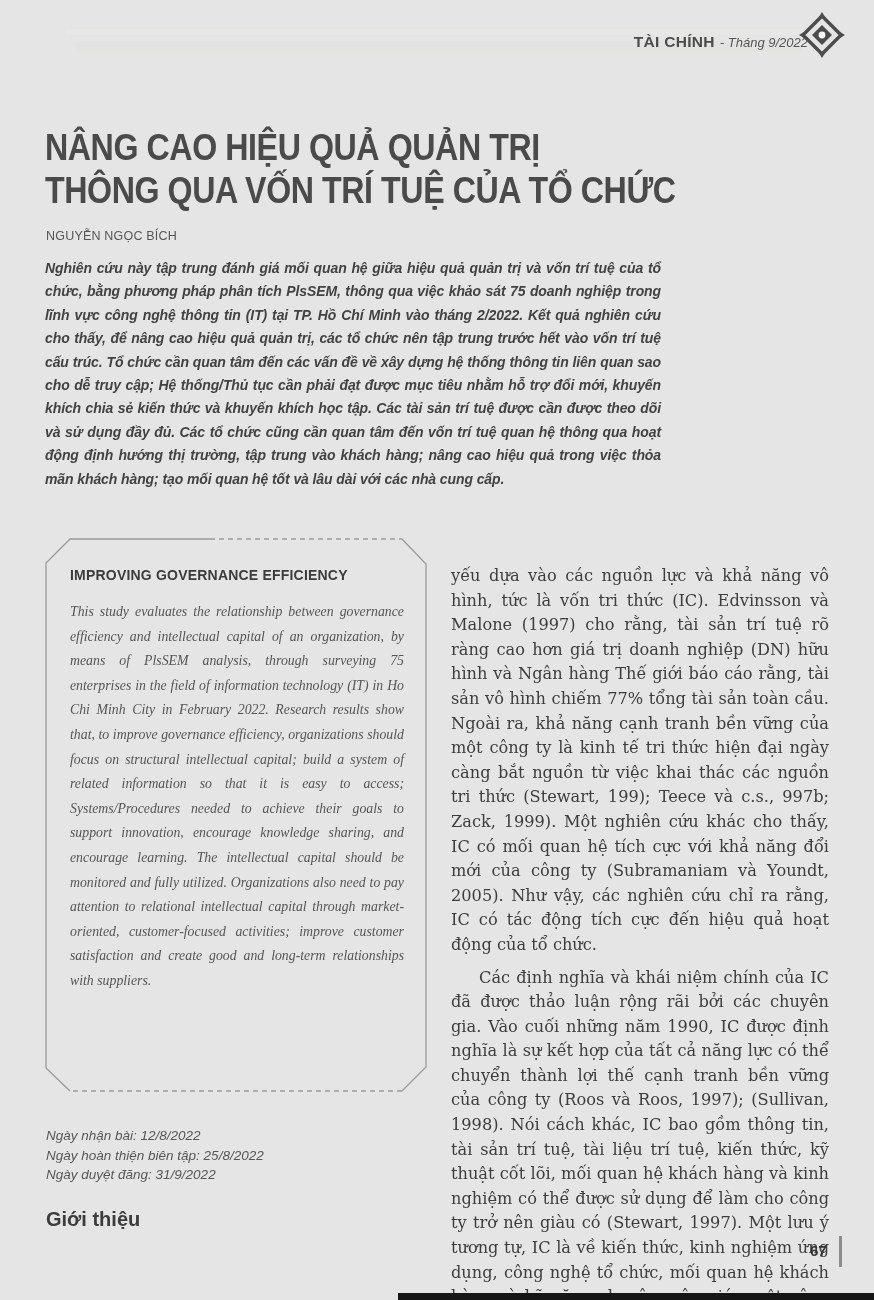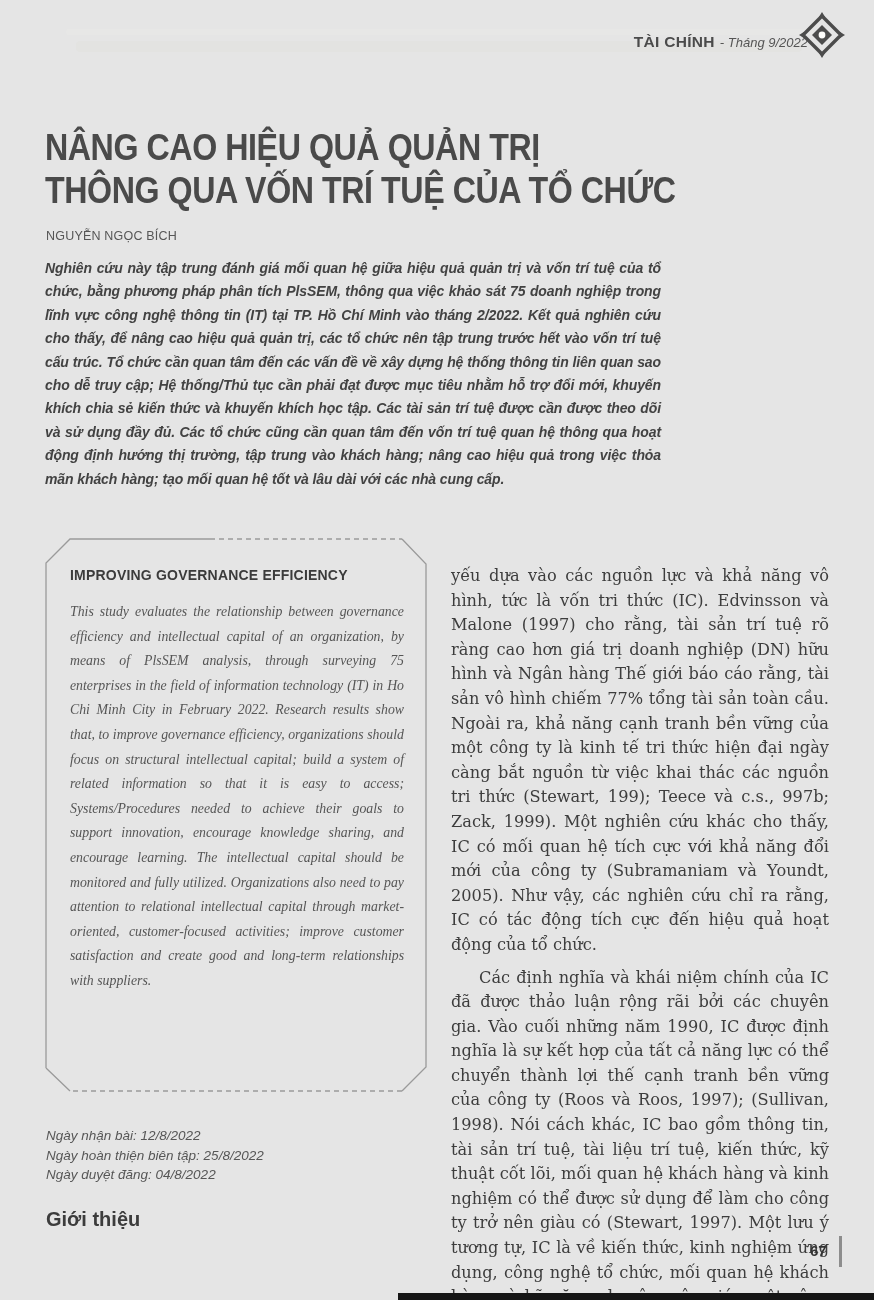--- a/index.html
+++ b/index.html
@@ -120,21 +120,21 @@
       <div class="ebox-title">
         <span>IMPROVING GOVERNANCE EFFICIENCY</span>
       </div>
       <div class="ebox-abstract">This study evaluates the relationship between governance efficiency and intellectual capital of an organization, by means of PlsSEM analysis, through surveying 75 enterprises in the field of information technology (IT) in Ho Chi Minh City in February 2022. Research results show that, to improve governance efficiency, organizations should focus on structural intellectual capital; build a system of related information so that it is easy to access; Systems/Procedures needed to achieve their goals to support innovation, encourage knowledge sharing, and encourage learning. The intellectual capital should be monitored and fully utilized. Organizations also need to pay attention to relational intellectual capital through market-oriented, customer-focused activities; improve customer satisfaction and create good and long-term relationships with suppliers.</div>
     </div>
   </div>
 
   <div class="dates">
     <div>Ngày nhận bài: 12/8/2022</div>
     <div>Ngày hoàn thiện biên tập: 25/8/2022</div>
-    <div>Ngày duyệt đăng: 04/8/2022</div>
+    <div>Ngày duyệt đăng: 31/9/2022</div>
   </div>
 
   <div class="intro-heading">Giới thiệu</div>
 
   <div class="rightcol">
     <p>yếu dựa vào các nguồn lực và khả năng vô hình, tức là vốn tri thức (IC). Edvinsson và Malone (1997) cho rằng, tài sản trí tuệ rõ ràng cao hơn giá trị doanh nghiệp (DN) hữu hình và Ngân hàng Thế giới báo cáo rằng, tài sản vô hình chiếm 77% tổng tài sản toàn cầu. Ngoài ra, khả năng cạnh tranh bền vững của một công ty là kinh tế tri thức hiện đại ngày càng bắt nguồn từ việc khai thác các nguồn tri thức (Stewart, 199); Teece và c.s., 997b; Zack, 1999). Một nghiên cứu khác cho thấy, IC có mối quan hệ tích cực với khả năng đổi mới của công ty (Subramaniam và Youndt, 2005). Như vậy, các nghiên cứu chỉ ra rằng, IC có tác động tích cực đến hiệu quả hoạt động của tổ chức.</p>
     <p class="indent">Các định nghĩa và khái niệm chính của IC đã được thảo luận rộng rãi bởi các chuyên gia. Vào cuối những năm 1990, IC được định nghĩa là sự kết hợp của tất cả năng lực có thể chuyển thành lợi thế cạnh tranh bền vững của công ty (Roos và Roos, 1997); (Sullivan, 1998). Nói cách khác, IC bao gồm thông tin, tài sản trí tuệ, tài liệu trí tuệ, kiến thức, kỹ thuật cốt lõi, mối quan hệ khách hàng và kinh nghiệm có thể được sử dụng để làm cho công ty trở nên giàu có (Stewart, 1997). Một lưu ý tương tự, IC là về kiến thức, kinh nghiệm ứng dụng, công nghệ tổ chức, mối quan hệ khách hàng và kỹ năng chuyên môn giúp một công ty có khả năng cạnh tranh trên thị trường (Edvinsson và Malone, 1997). Do đó, IC không chỉ là một tài sản vô hình tĩnh, đúng hơn, nó là một phương tiện để phát triển bền vững (Bontis, 1998). IC cũng được coi là tổng tài sản “ẩn” của các</p>
   </div>
 
   <div class="pagenum">67</div>

